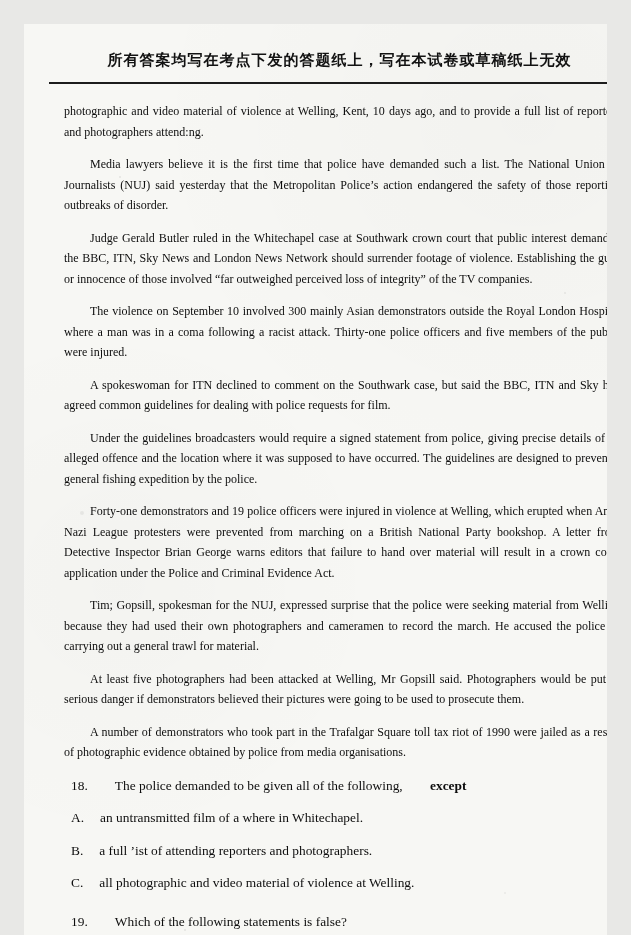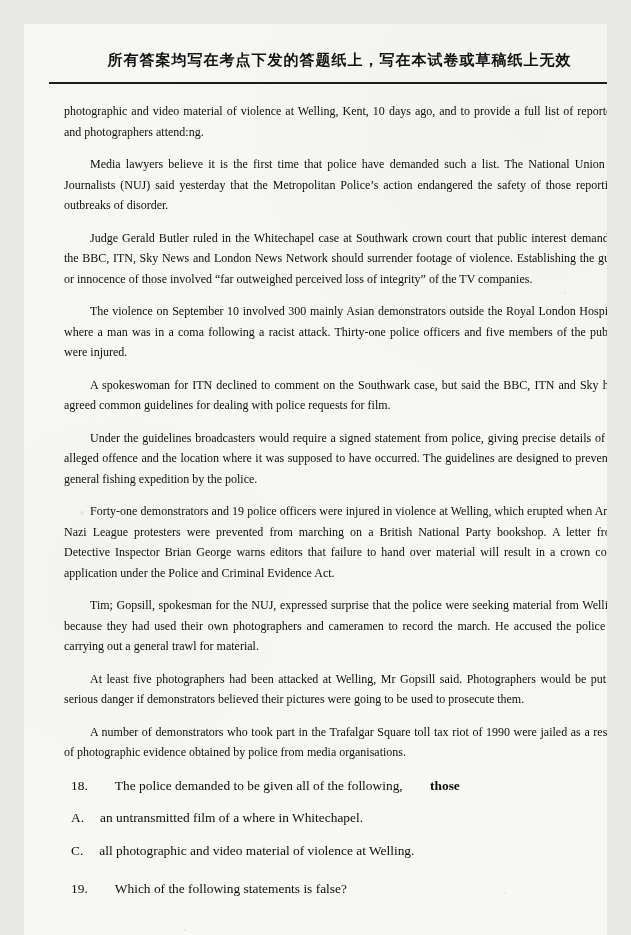--- a/index.html
+++ b/index.html
@@ -106,25 +106,28 @@
     <p>Under the guidelines broadcasters would require a signed statement from police, giving precise details of an alleged offence and the location where it was supposed to have occurred. The guidelines are designed to prevent a general fishing expedition by the police.</p>
     <p>Forty-one demonstrators and 19 police officers were injured in violence at Welling, which erupted when Anti-Nazi League protesters were prevented from marching on a British National Party bookshop. A letter from Detective Inspector Brian George warns editors that failure to hand over material will result in a crown court application under the Police and Criminal Evidence Act.</p>
     <p>Tim; Gopsill, spokesman for the NUJ, expressed surprise that the police were seeking material from Welling because they had used their own photographers and cameramen to record the march. He accused the police of carrying out a general trawl for material.</p>
     <p>At least five photographers had been attacked at Welling, Mr Gopsill said. Photographers would be put in serious danger if demonstrators believed their pictures were going to be used to prosecute them.</p>
     <p>A number of demonstrators who took part in the Trafalgar Square toll tax riot of 1990 were jailed as a result of photographic evidence obtained by police from media organisations.</p>
   </div>
 
   <div class="questions">
 
     <div class="q-line">
-      <span class="q-number">18.</span><span> The police demanded to be given all of the following, </span><span class="q-bold">those</span>
+      <span class="q-number">18.</span><span> The police demanded to be given all of the following, </span><span class="q-bold">except</span>
     </div>
 
     <span class="option-row">
       <span class="option-label">A.</span><span>an untransmitted film of a where in Whitechapel.</span>
+    </span>
+    <span class="option-row">
+      <span class="option-label">B.</span><span>a full ʼist of attending reporters and photographers.</span>
     </span>
     <span class="option-row">
       <span class="option-label">C.</span><span>all photographic and video material of violence at Welling.</span>
     </span>
 
     <div class="q-line q19">
       <span class="q-number">19.</span><span> Which of the following statements is false?</span>
     </div>
 
   </div>

